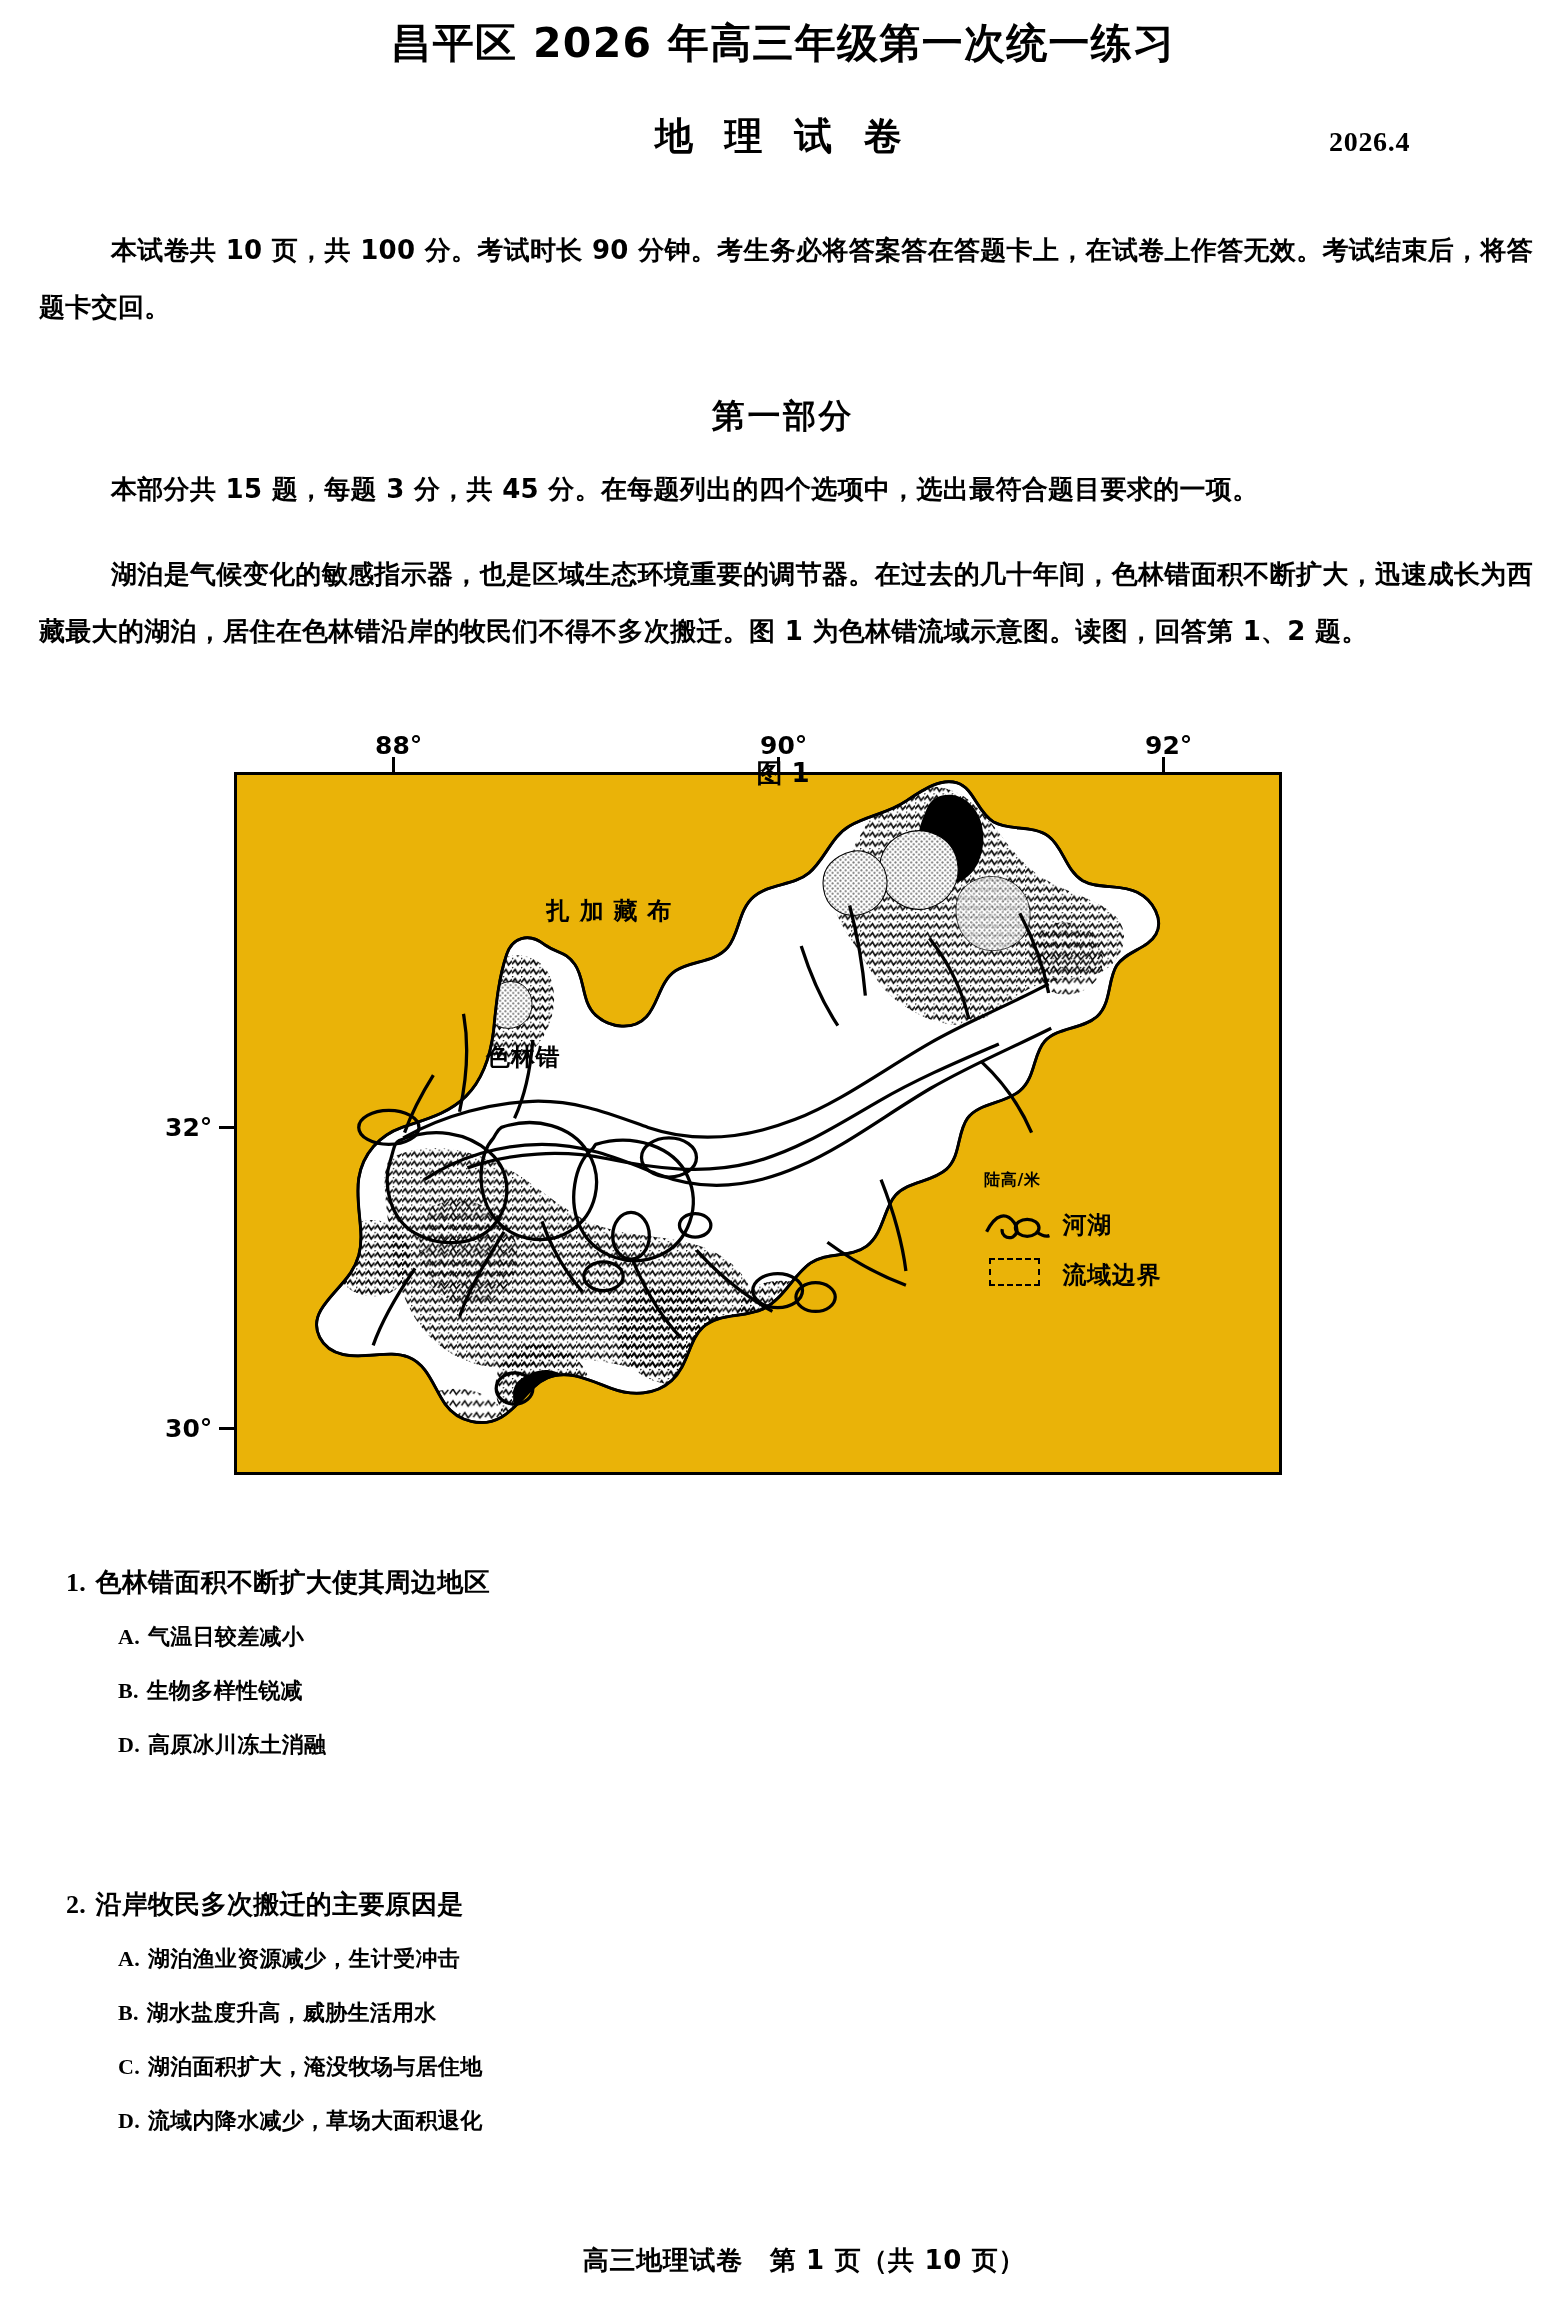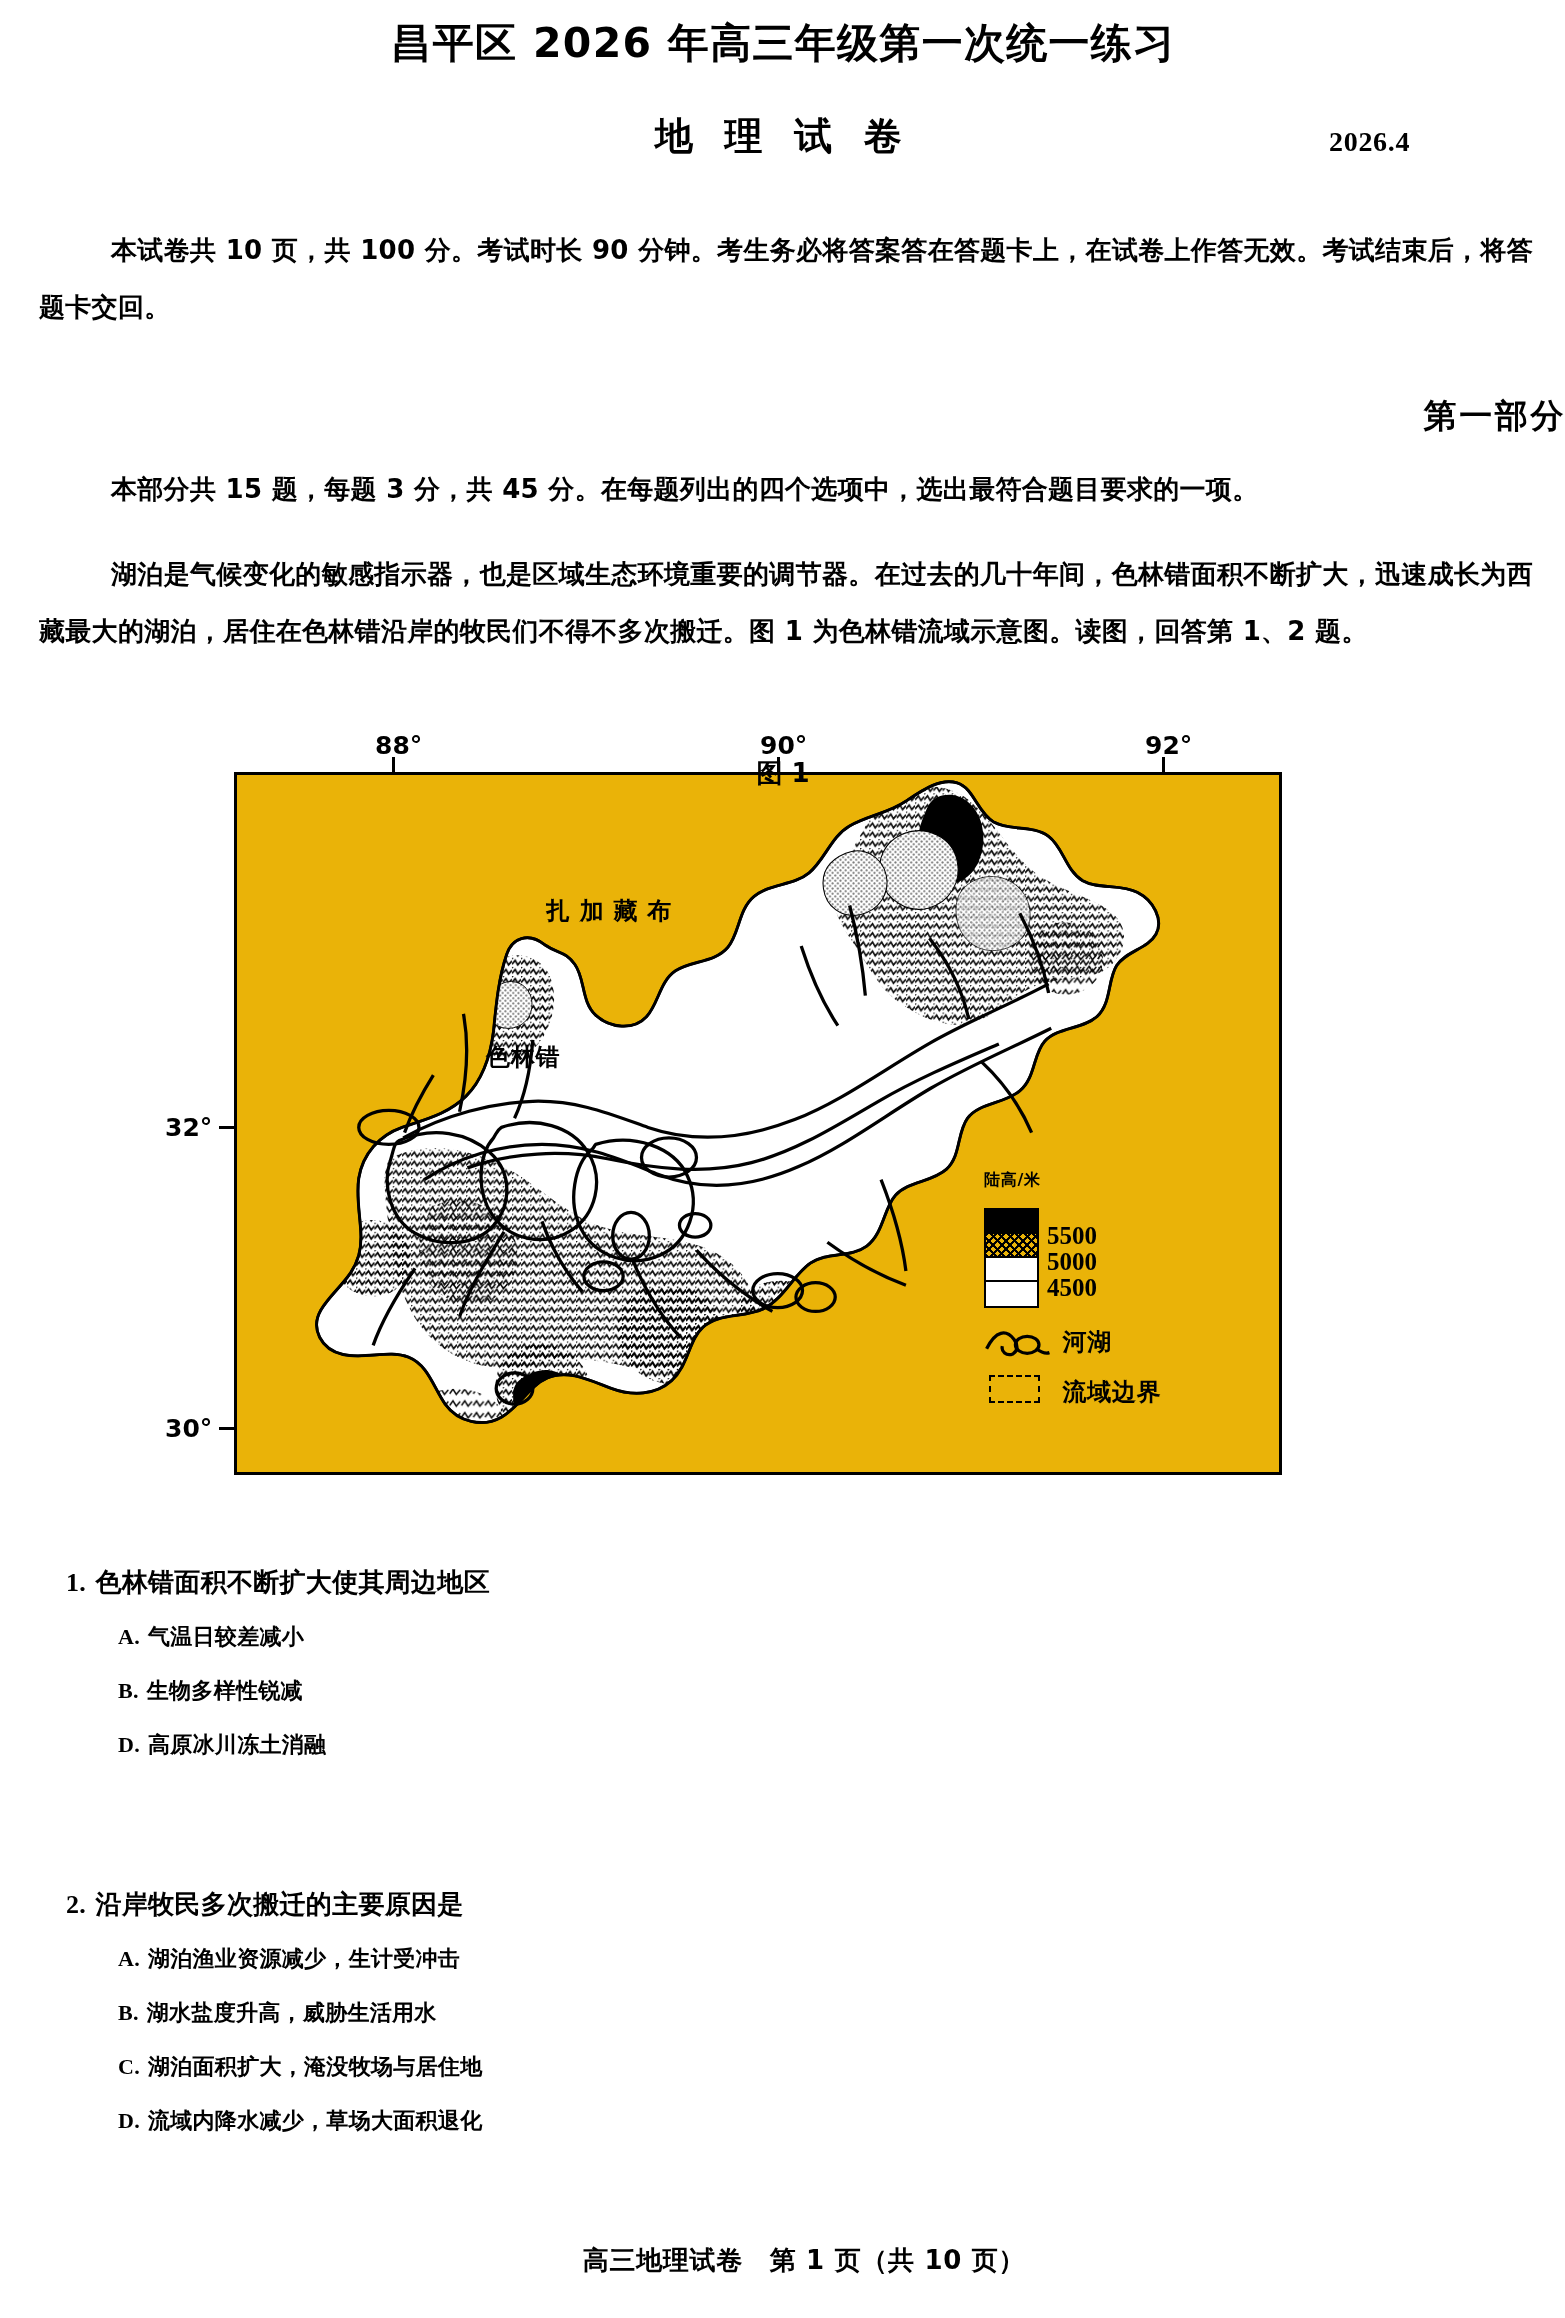--- a/index.html
+++ b/index.html
@@ -72,21 +72,21 @@
     width: 1494px;
     text-indent: 72px;
     text-align: justify;
   }
 
   .part-heading {
     position: absolute;
     top: 394px;
     left: 0;
     width: 1566px;
-    text-align: right;
+    text-align: center;
     font-family: "DejaVu Sans", sans-serif;
     font-weight: bold;
     font-size: 33px;
     letter-spacing: 2.6px;
   }
 
   .part-desc {
     top: 461px;
     left: 39px;
     width: 1494px;
@@ -489,35 +489,20 @@
                  C766,206 768,242 750,264 C730,288 694,284 670,300
                  C646,316 644,350 626,370 C606,392 570,388 548,368
                  C526,348 532,312 516,290 C502,270 490,274 470,260 Z" fill="none" stroke="#000" stroke-width="4.5"></path>
       </svg>
 
       <div class="map-text-label" style="left:309px; top:120px;">扎 加 藏 布</div>
       <div class="map-text-label" style="left:249px; top:266px;">色林错</div>
 
       <div class="legend">
         <div class="legend-title">陆高/米</div>
-        <div class="legend-scale">
-          <div class="legend-boxes">
-            <div class="legend-box lb-black"></div>
-            <div class="legend-box" style="background-image:
-                   repeating-linear-gradient(135deg,#000 0 2px,transparent 2px 6px),
-                   repeating-linear-gradient(45deg,#000 0 2px,transparent 2px 6px);"></div>
-            <div class="legend-box lb-white"></div>
-            <div class="legend-box lb-white"></div>
-          </div>
-          <div class="legend-values">
-            <div class="legend-val">5500</div>
-            <div class="legend-val">5000</div>
-            <div class="legend-val">4500</div>
-          </div>
-        </div>
 
         <div class="legend-row">
           <div class="legend-sym">
             <svg width="72" height="33" viewBox="0 0 110 50">
               <path d="M4,36 C18,8 34,6 46,22 C52,30 52,40 44,44 C34,48 26,40 28,32" fill="none" stroke="#000" stroke-width="5"></path>
               <ellipse cx="66" cy="30" rx="18" ry="13" fill="none" stroke="#000" stroke-width="5"></ellipse>
               <path d="M80,36 C88,42 94,44 100,42" fill="none" stroke="#000" stroke-width="5"></path>
             </svg>
           </div>
           <div class="legend-row-label">河湖</div>

